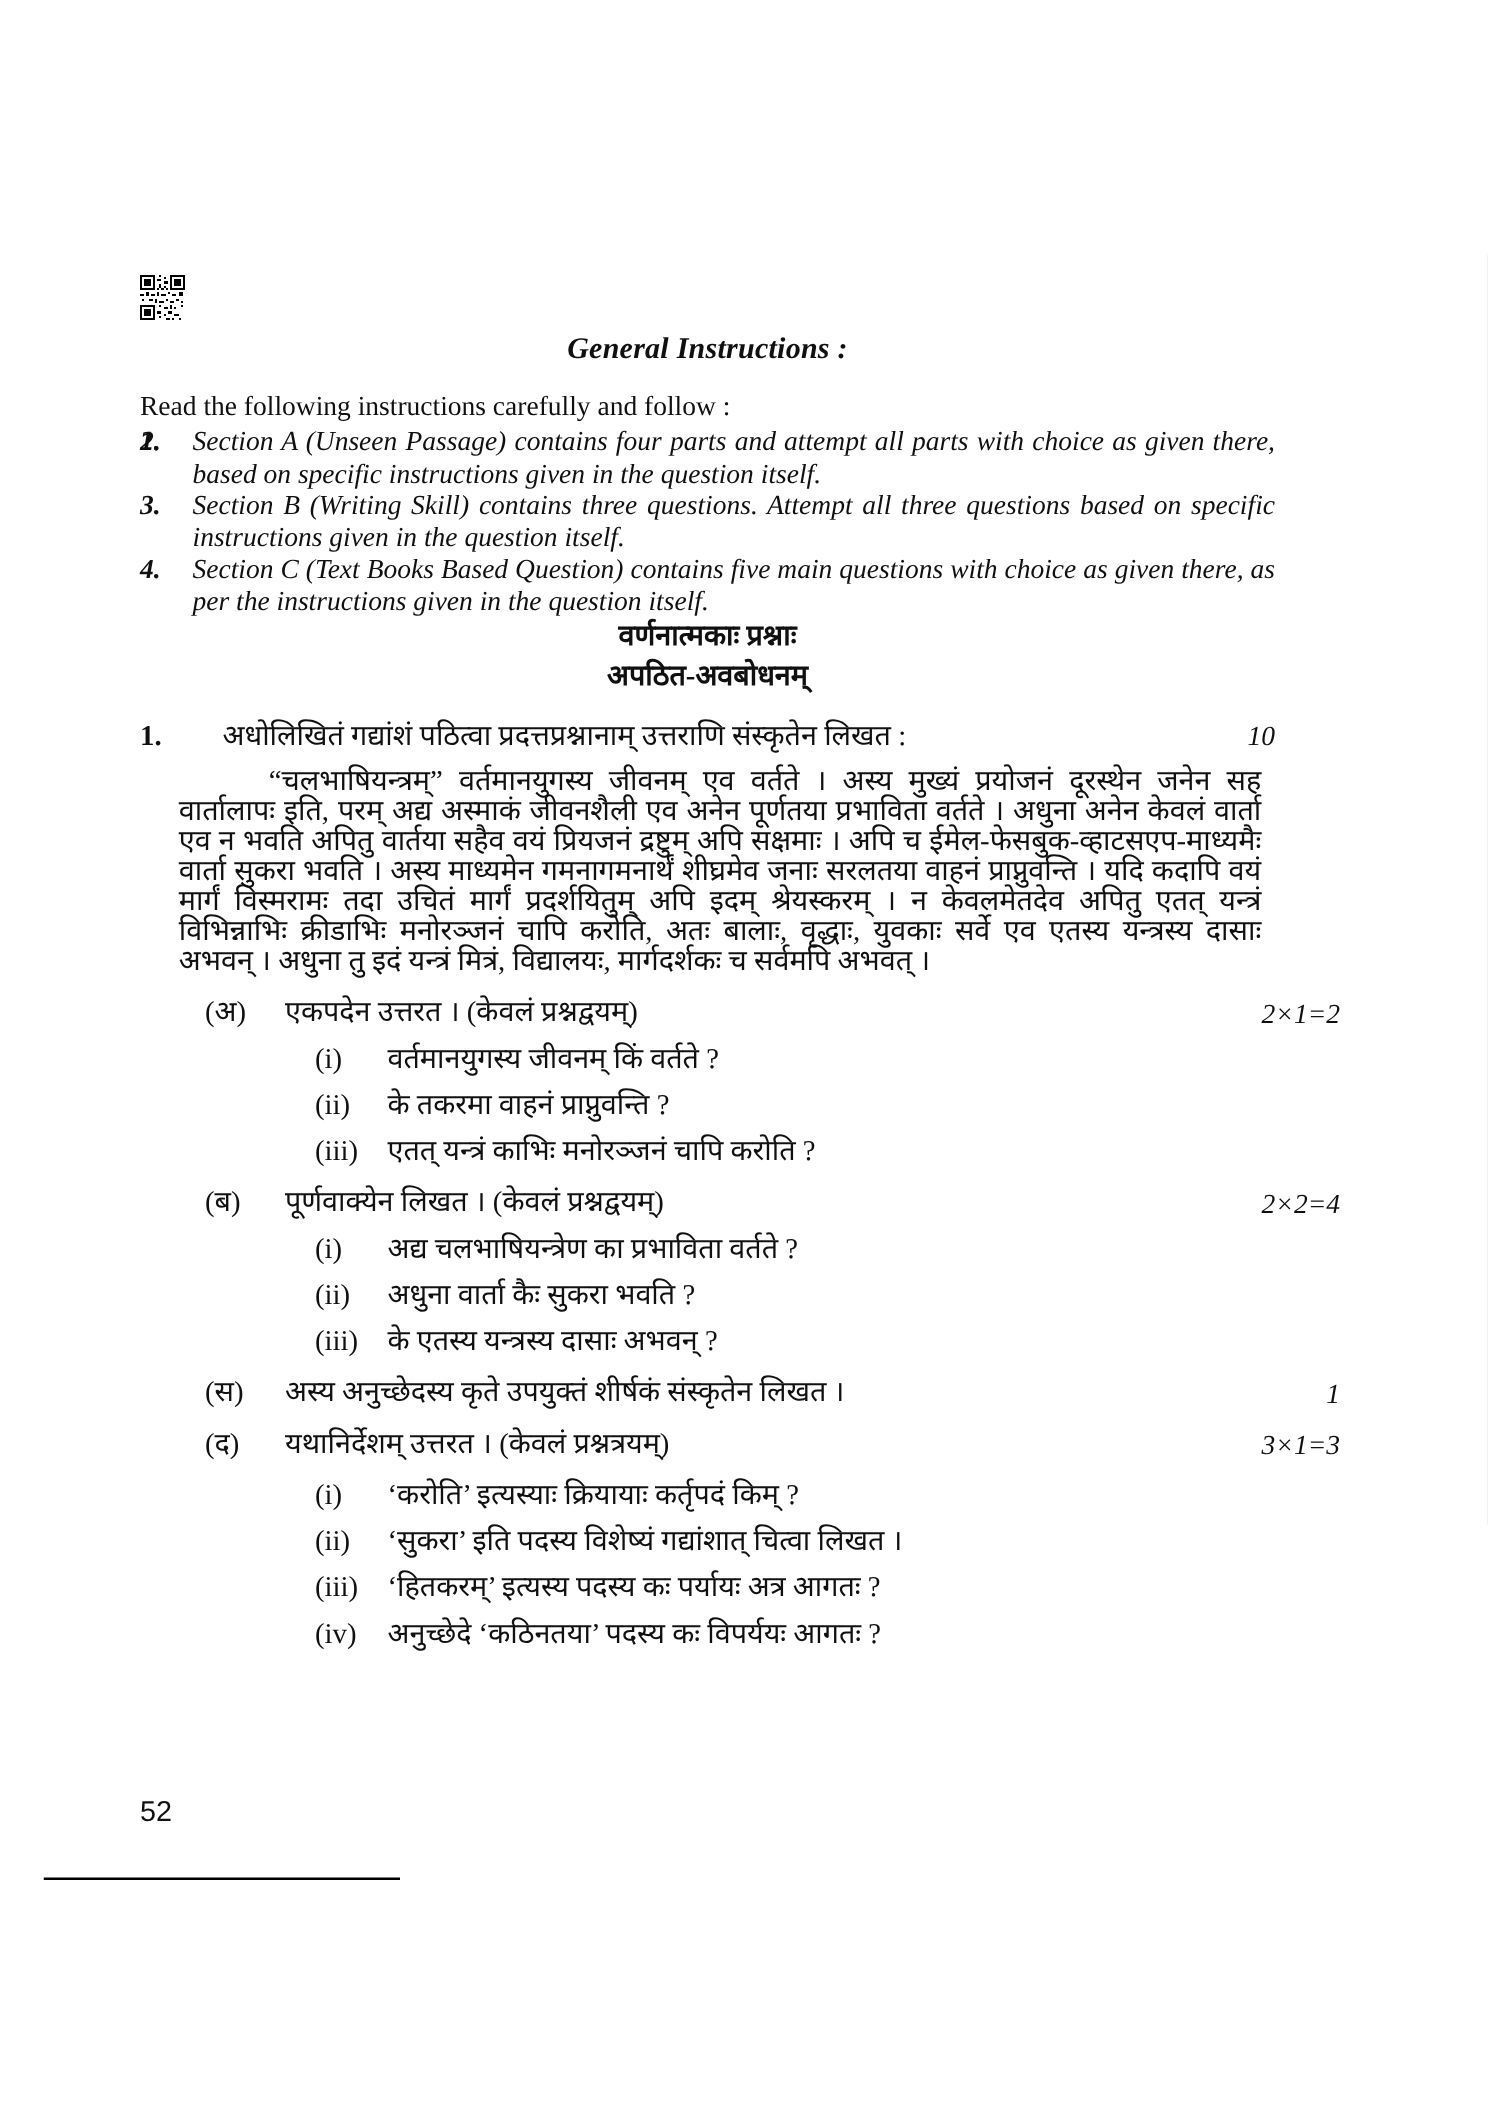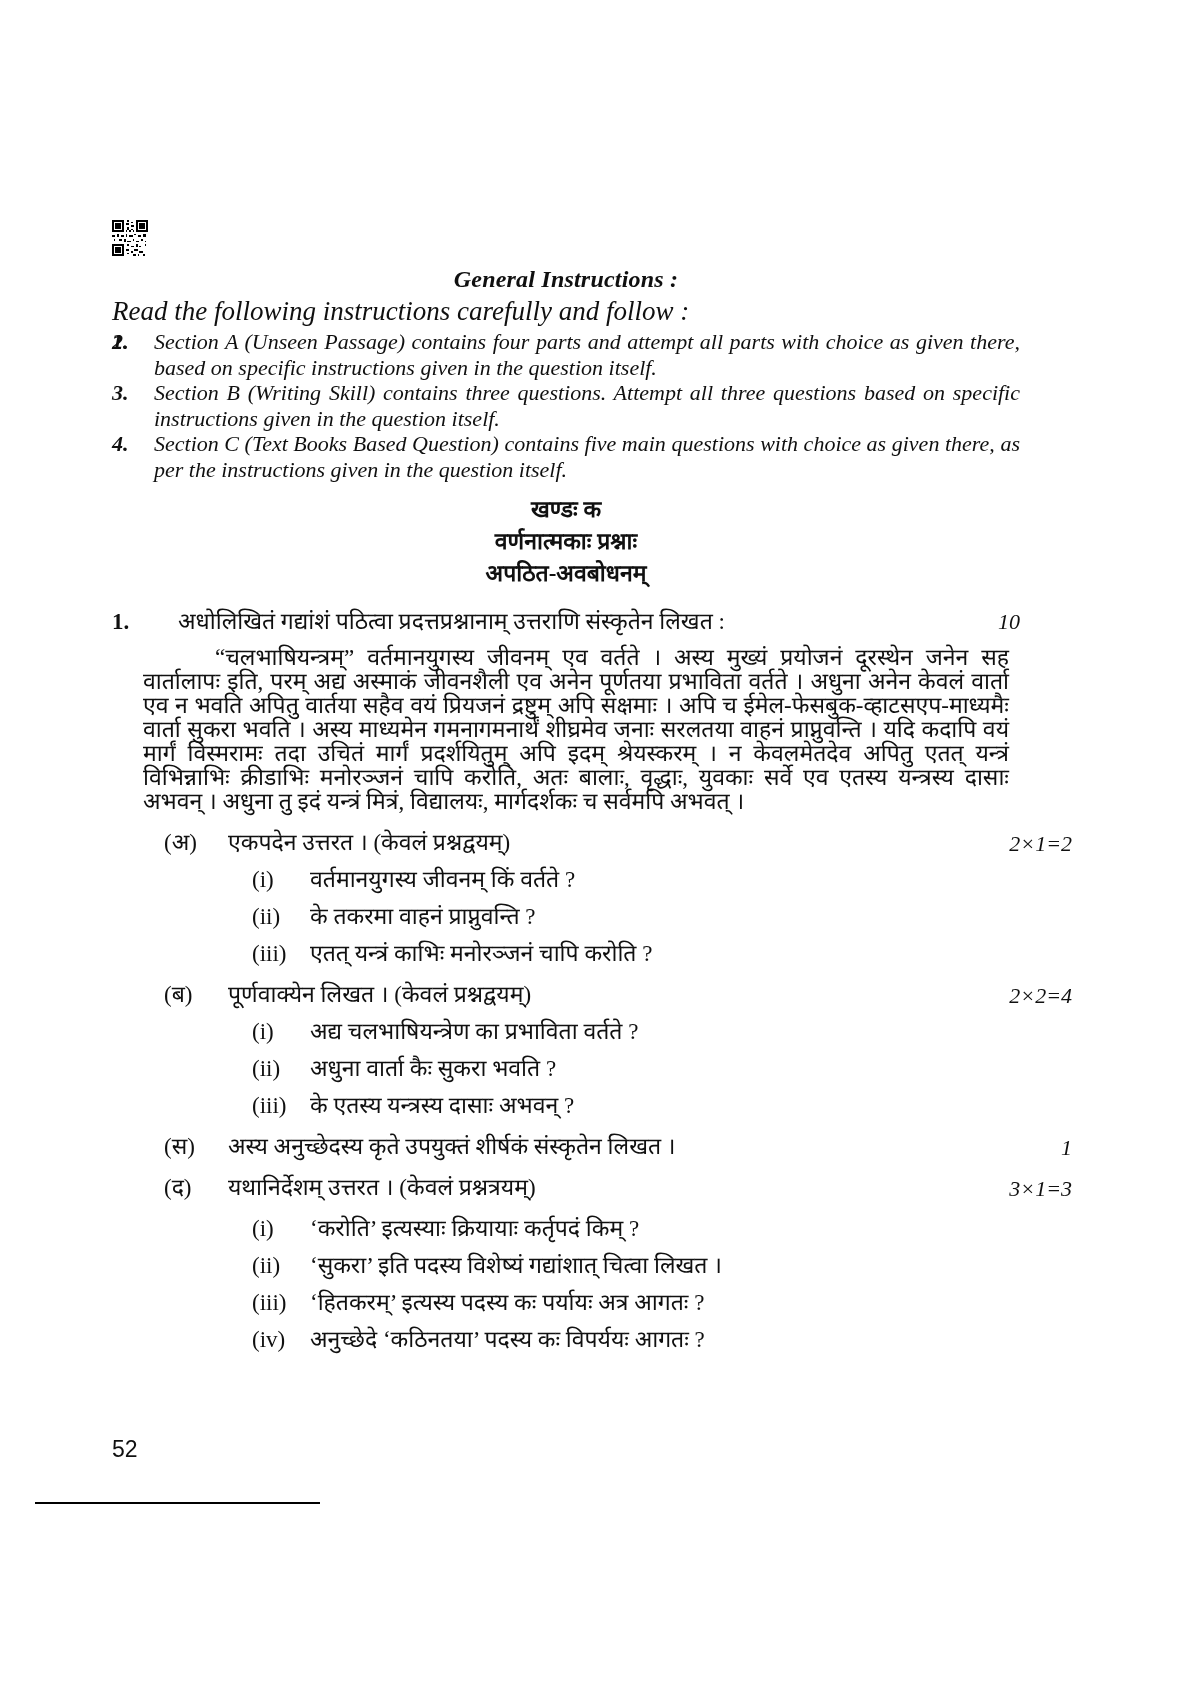--- a/index.html
+++ b/index.html
@@ -13,21 +13,21 @@
     font-family:"Liberation Serif", serif;
     overflow:hidden;
   }
   .content { position:absolute; left:112px; top:0; width:908px; }
 
   
   .qr { margin-top:220px; width:36px; height:36px; }
 
   
   .gi-title { font-size:24px; font-weight:bold; font-style:italic; margin-top:10px; letter-spacing:.2px;text-align:center; }
-  .gi-lead  { font-size:27px; font-style:italic; margin-top:3px; }
+  .gi-lead  { font-size:22px; margin-top:19px; }
   .gi-list  { list-style:none; margin-top:2px; }
   .gi-item  { position:relative; padding-left:42px; font-size:22px; font-style:italic; line-height:25.5px; text-align:justify; }
   .gi-num   { position:absolute; left:0; top:0; font-weight:bold; font-style:italic; }
 
   
   .sec-head { text-align:center; font-weight:bold; font-size:23px; line-height:32px; }
   .sec-head.first { margin-top:12px; }
 
   
   .q-row { position:relative; margin-top:16px; font-size:23px; line-height:32px; }
@@ -133,21 +133,20 @@
       <li class="gi-item">
         <span class="gi-num">3.</span>
         <span>Section B (Writing Skill) contains three questions. Attempt all three questions based on specific instructions given in the question itself.</span>
       </li>
       <li class="gi-item">
         <span class="gi-num">4.</span>
         <span>Section C (Text Books Based Question) contains five main questions with choice as given there, as per the instructions given in the question itself.</span>
       </li>
     </ol>
 
-    <div class="sec-head first">खण्डः क</div>
     <div class="sec-head">वर्णनात्मकाः प्रश्नाः</div>
     <div class="sec-head">अपठित-अवबोधनम्</div>
 
     <div class="q-row">
       <span class="q-num">1.</span>
       <span class="q-text">अधोलिखितं गद्यांशं पठित्वा प्रदत्तप्रश्नानाम् उत्तराणि संस्कृतेन लिखत :</span>
       <span class="marks">10</span>
     </div>
 
     <p class="passage">“चलभाषियन्त्रम्”  वर्तमानयुगस्य जीवनम् एव वर्तते । अस्य मुख्यं प्रयोजनं दूरस्थेन जनेन सह वार्तालापः इति, परम् अद्य अस्माकं जीवनशैली एव अनेन पूर्णतया प्रभाविता वर्तते । अधुना अनेन केवलं वार्ता एव न भवति अपितु वार्तया सहैव वयं प्रियजनं द्रष्टुम् अपि सक्षमाः । अपि च ईमेल-फेसबुक-व्हाटसएप-माध्यमैः वार्ता सुकरा भवति । अस्य माध्यमेन गमनागमनार्थं शीघ्रमेव जनाः सरलतया वाहनं प्राप्नुवन्ति । यदि कदापि वयं मार्गं विस्मरामः तदा उचितं मार्गं प्रदर्शयितुम् अपि इदम् श्रेयस्करम् । न केवलमेतदेव अपितु एतत् यन्त्रं विभिन्नाभिः क्रीडाभिः मनोरञ्जनं चापि करोति, अतः बालाः, वृद्धाः, युवकाः सर्वे एव एतस्य यन्त्रस्य दासाः अभवन् । अधुना तु इदं यन्त्रं मित्रं, विद्यालयः, मार्गदर्शकः च सर्वमपि अभवत् ।</p>

